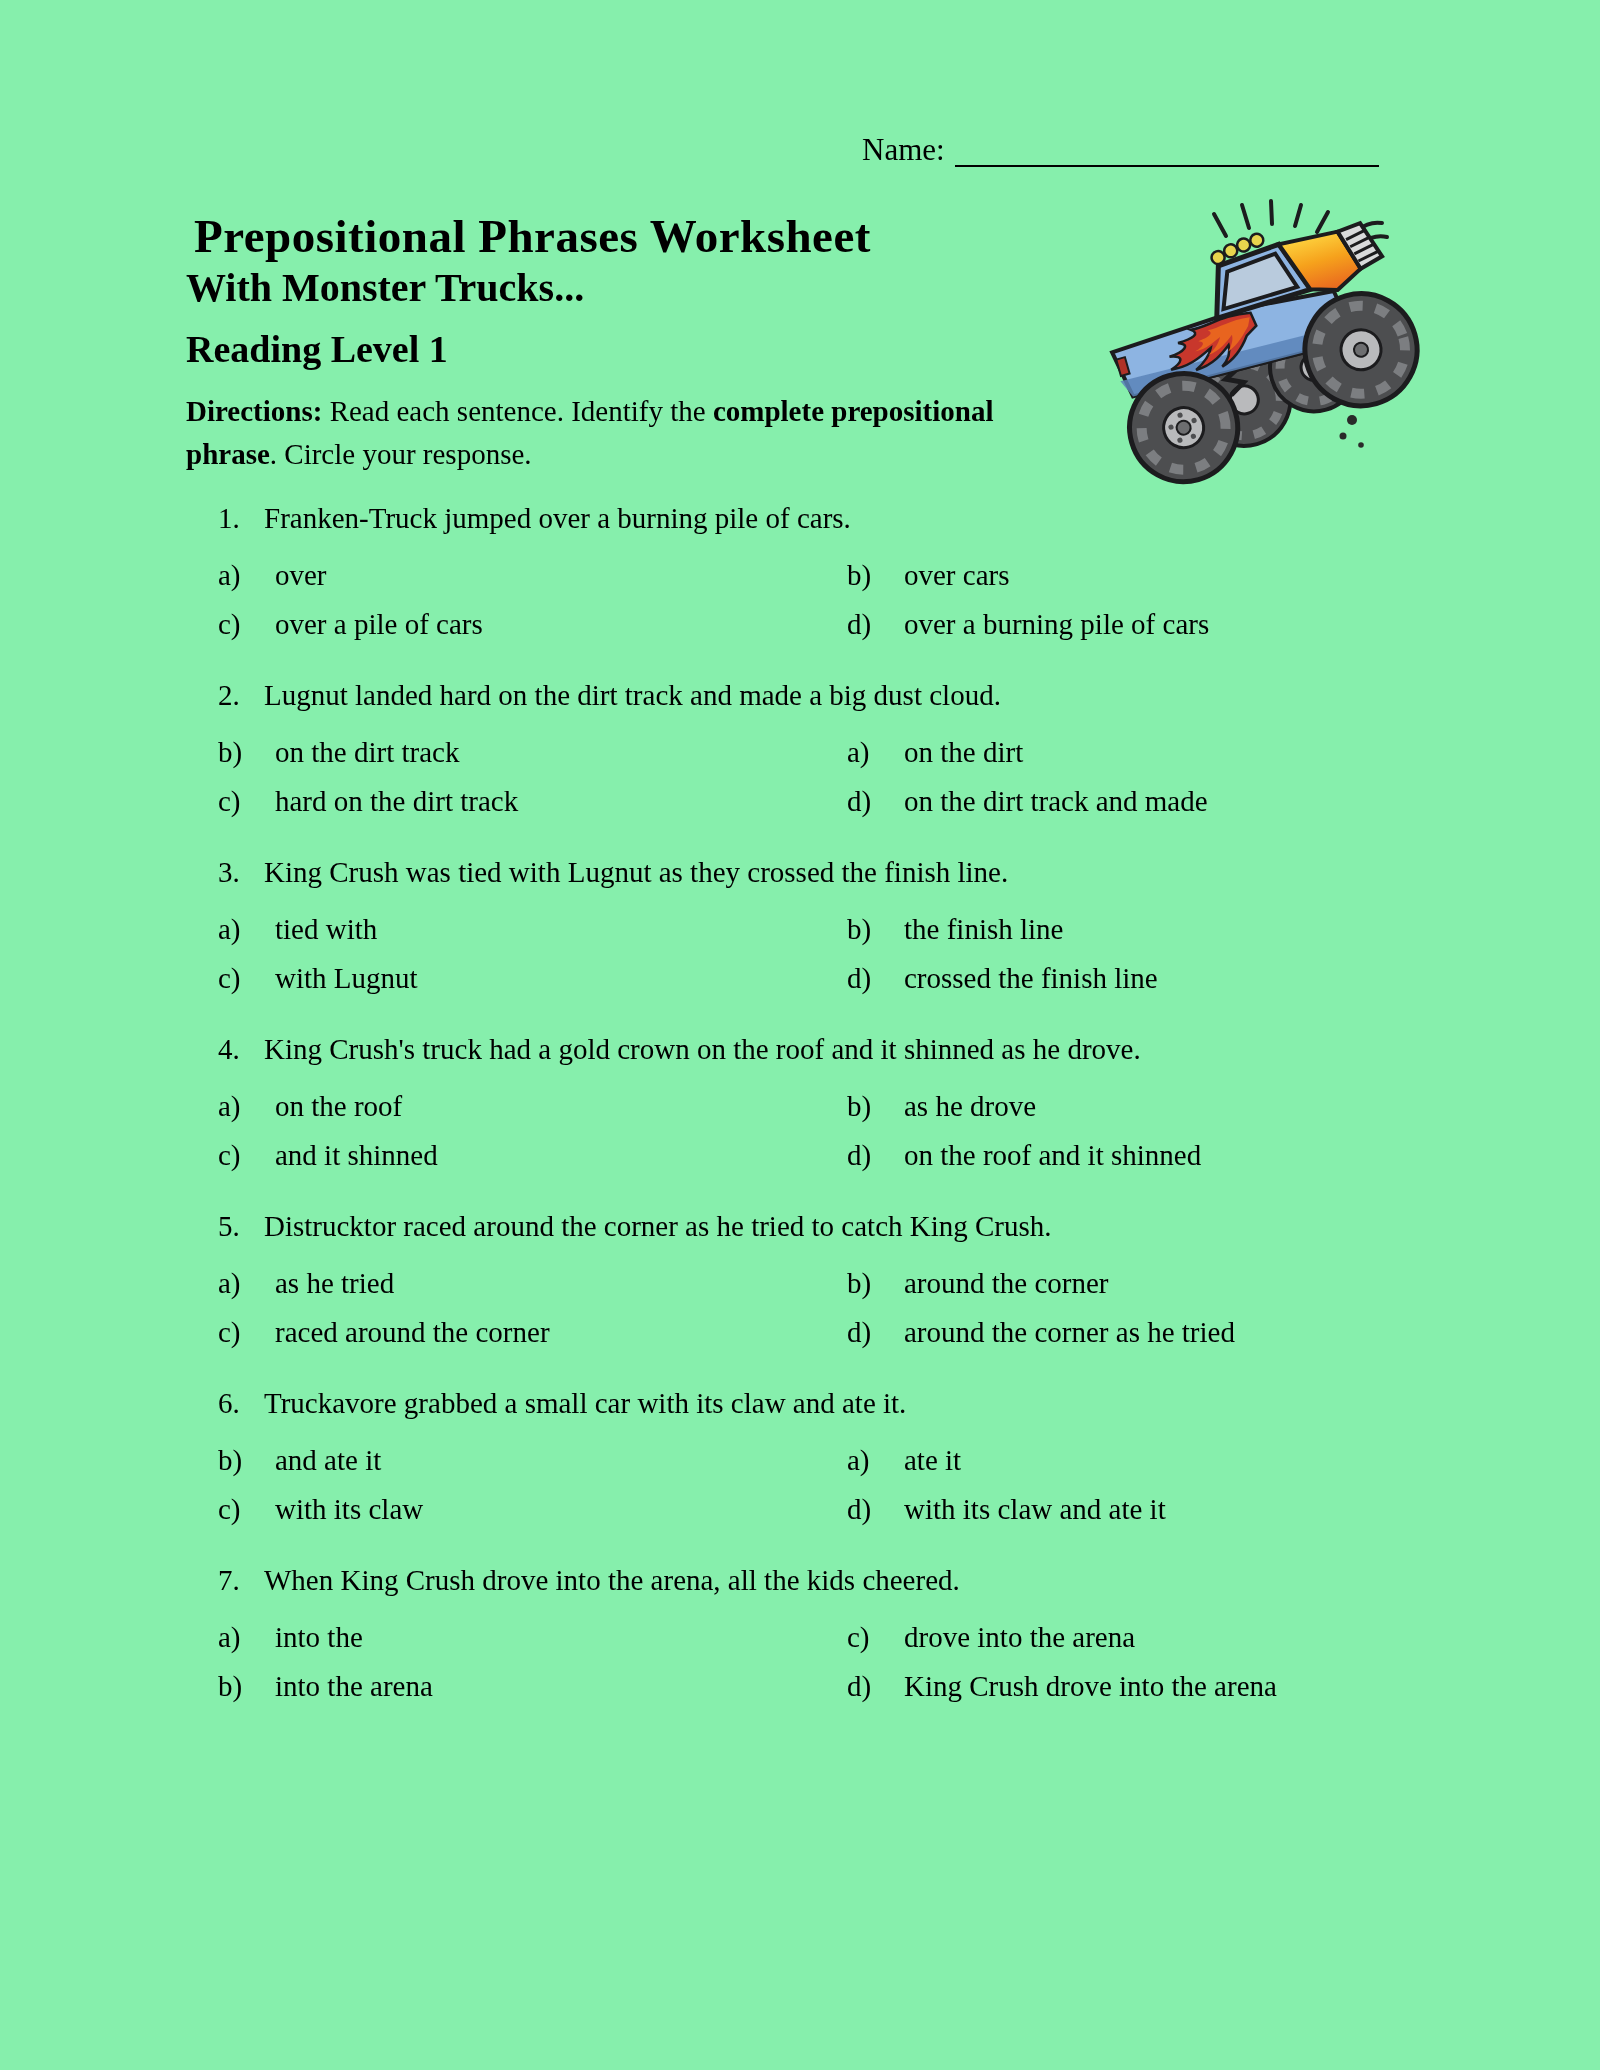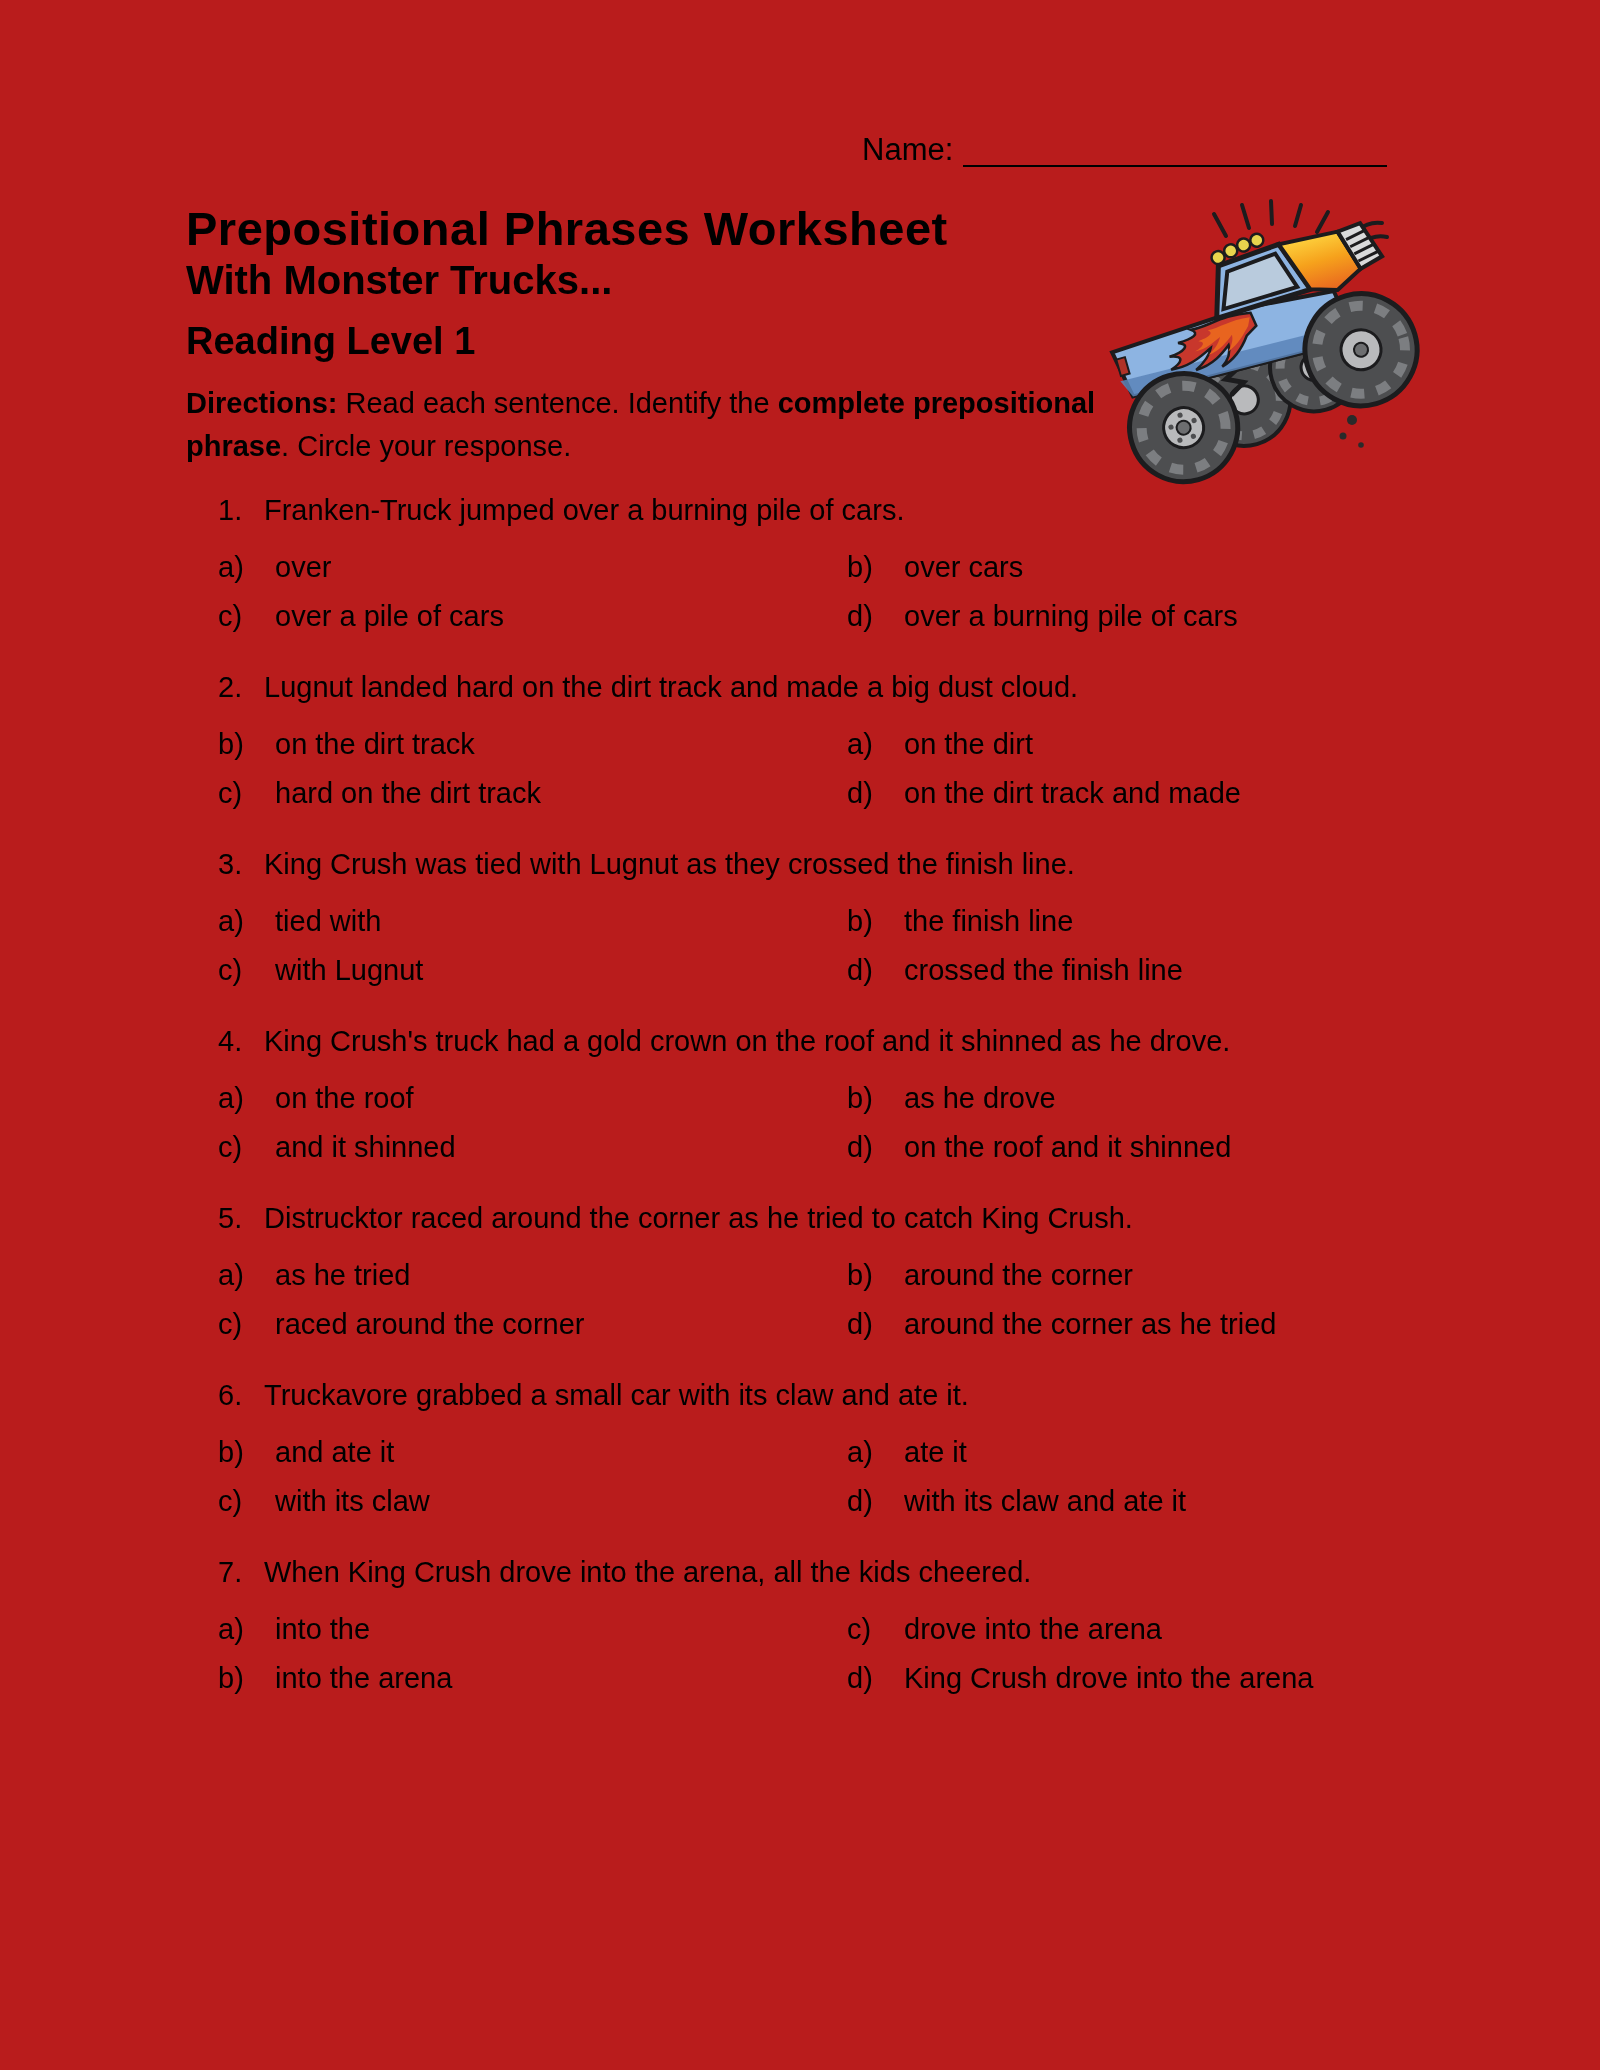--- a/index.html
+++ b/index.html
@@ -1,21 +1,21 @@
 <!DOCTYPE html>
 <html><head>
 <meta charset="utf-8">
 <style>
   html, body { margin: 0; padding: 0; background: #ffffff; }
   .page {
     position: relative;
     width: 1600px;
     height: 2070px;
-    background: #b91c1c;
-    font-family: Liberation Sans, sans-serif;
+    background: #86efac;
+    font-family: Liberation Serif, serif;
     color: #000000;
     overflow: hidden;
   }
   
   .name-row {
     position: absolute;
     top: 134px;
     left: 862px;
     display: flex;
     align-items: flex-end;
@@ -37,21 +37,21 @@
     height: 300px;
   }
   .truck-wrap svg { overflow: visible; }
   
   .content {
     position: absolute;
     left: 186px;
     top: 205px;
     width: 1250px;
   }
-  h1.title   { font-size: 47px; font-weight: bold; margin: 0; line-height: 1; letter-spacing: 0.5px; }
+  h1.title   { font-size: 47px; font-weight: bold; margin: 8px; line-height: 1; letter-spacing: 0.5px; }
   h2.subtitle{ font-size: 40px; font-weight: bold; margin: 8px 0 0 0; line-height: 1; }
   h3.level   { font-size: 38px; font-weight: bold; margin: 22px 0 5px 0; line-height: 1; }
   .directions {
     font-size: 29px;
     margin-top: 22px;
     line-height: 43px;
     width: 930px;
   }
   .questions { margin-top: 26px; }
   .question { margin-bottom: 38px; font-size: 29px; margin-left: 32px; }

